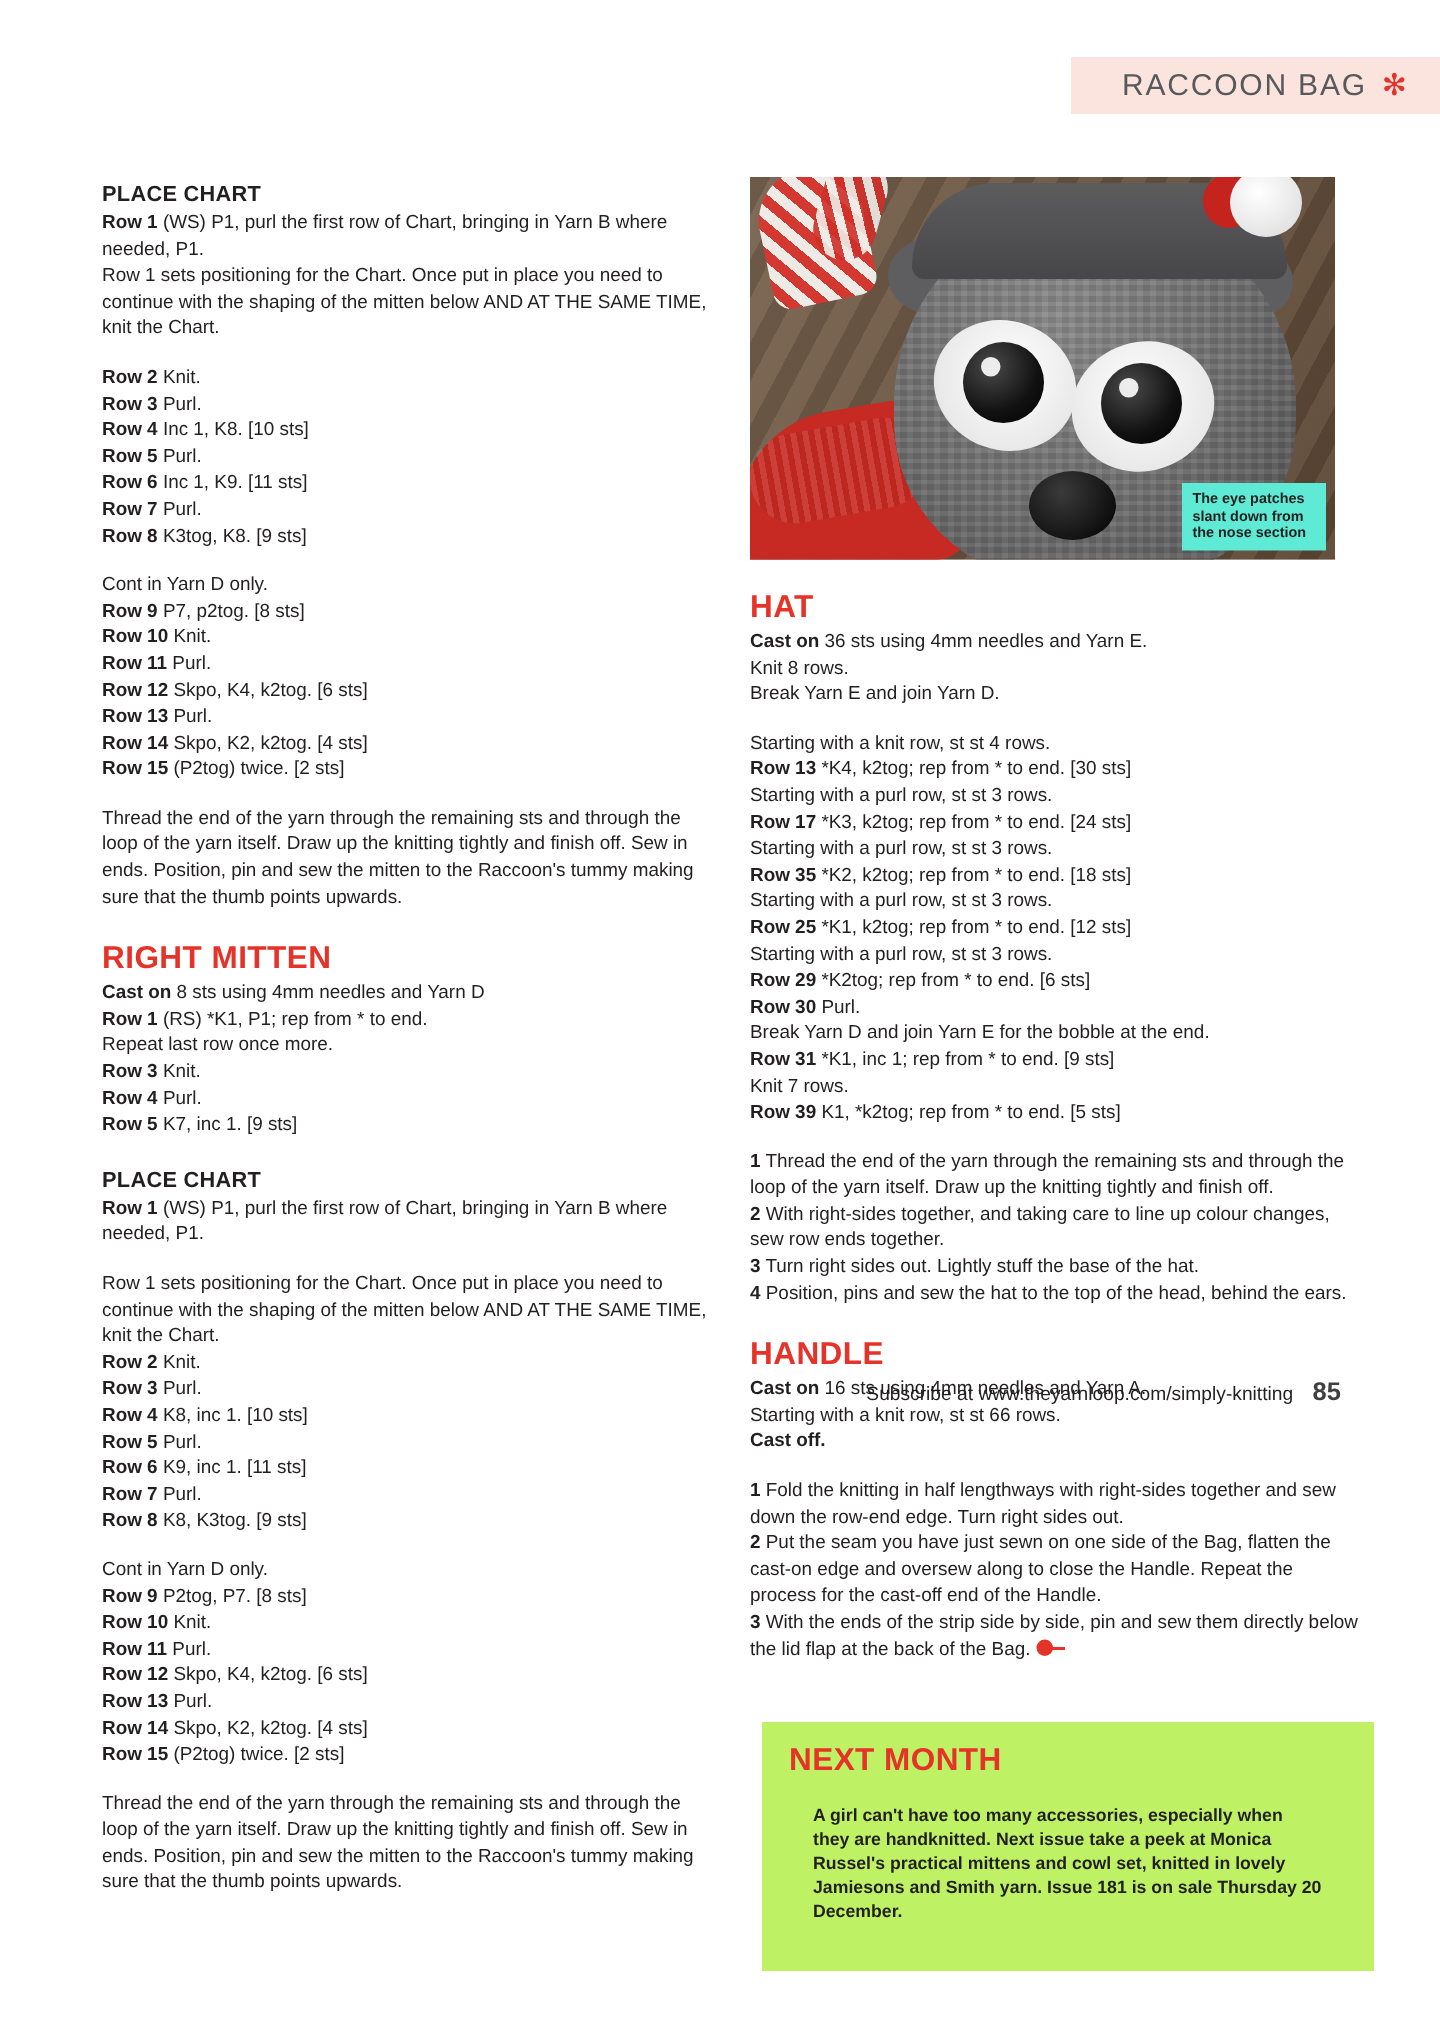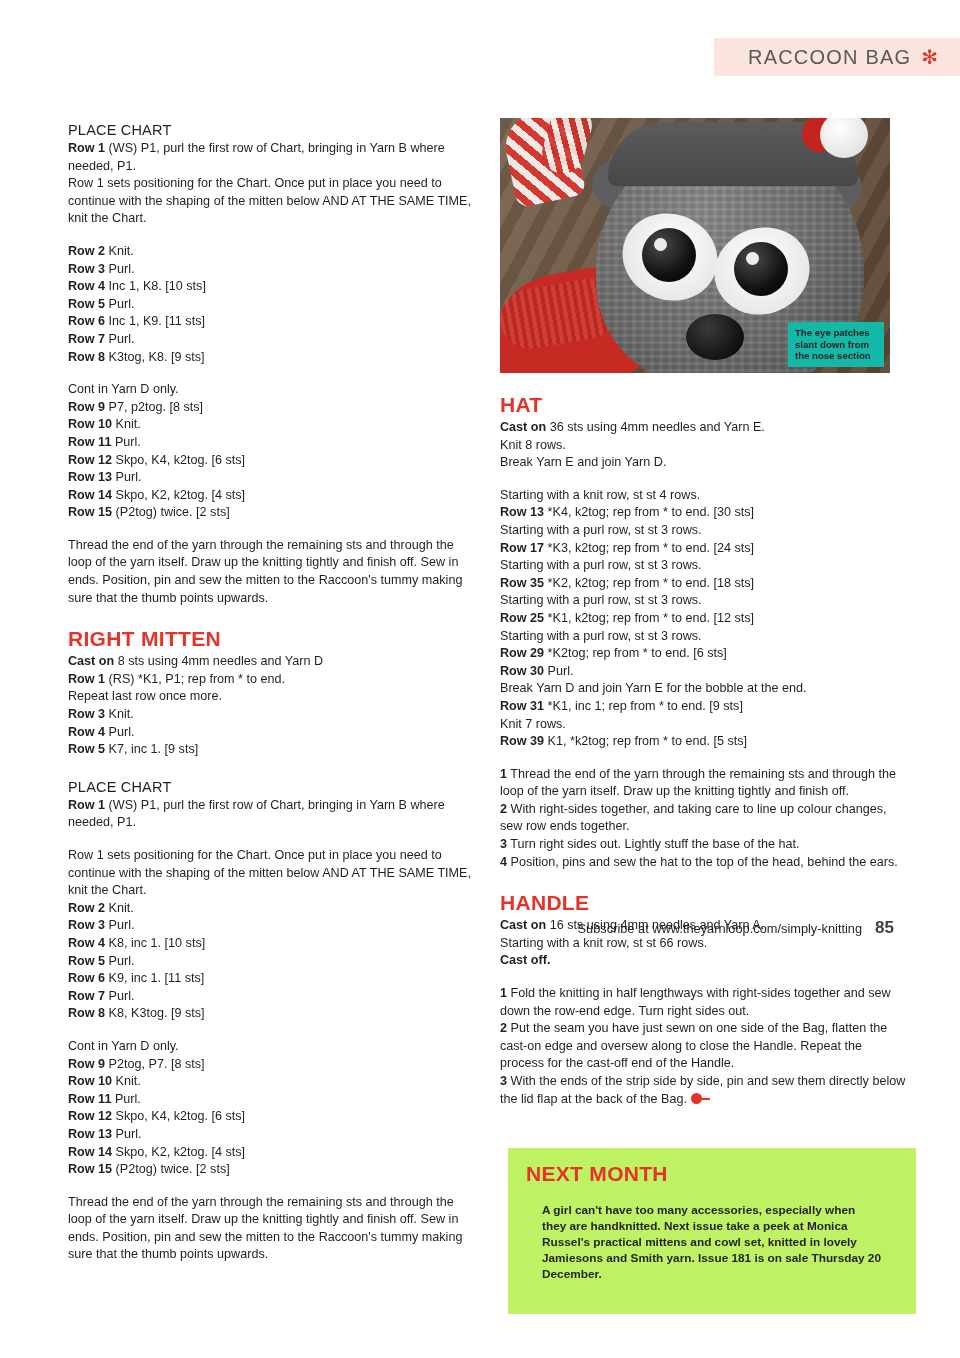--- a/index.html
+++ b/index.html
@@ -32,21 +32,21 @@
 
   
   .col-left {
     position:absolute; left:68px; top:122px; width:405px;
   }
   .col-right {
     position:absolute; left:500px; top:118px; width:408px;
   }
 
   h3.section-head {
-    font-size:14.5px; font-weight:normal; margin:0 0 2px 0;
+    font-size:14.5px; font-weight:bold; margin:0 0 2px 0;
     letter-spacing:.2px; color:#231f20; text-transform:uppercase;
   }
   h2.red-head {
     font-size:21px; font-weight:bold; margin:0 0 2px 0;
     color:#e63329; letter-spacing:.3px; text-transform:uppercase;
   }
   p.body {
     font-size:12.6px; line-height:17.6px; margin:0; color:#231f20;
   }
   p.body b { font-weight:bold; }
@@ -141,21 +141,21 @@
     border-radius:50%;
   }
   .ear {
     position:absolute; width:62px; height:52px; border-radius:50%;
     background:#5e5e60;
   }
   .ear.l { left:92px; top:40px; }
   .ear.r { left:300px; top:44px; }
   .caption {
     position:absolute; right:6px; bottom:6px;
-    background:#14b8a6; color:#231f20;
+    background:#5eead4; color:#231f20;
     font-size:9.6px; font-weight:bold; line-height:11.6px;
     padding:5px 7px; width:96px;
   }
 
   
   .next-month {
     position:absolute; left:508px; top:1148px; width:408px;
     background:#bef264; padding:14px 18px 16px 18px;
   }
   .nm-title {

